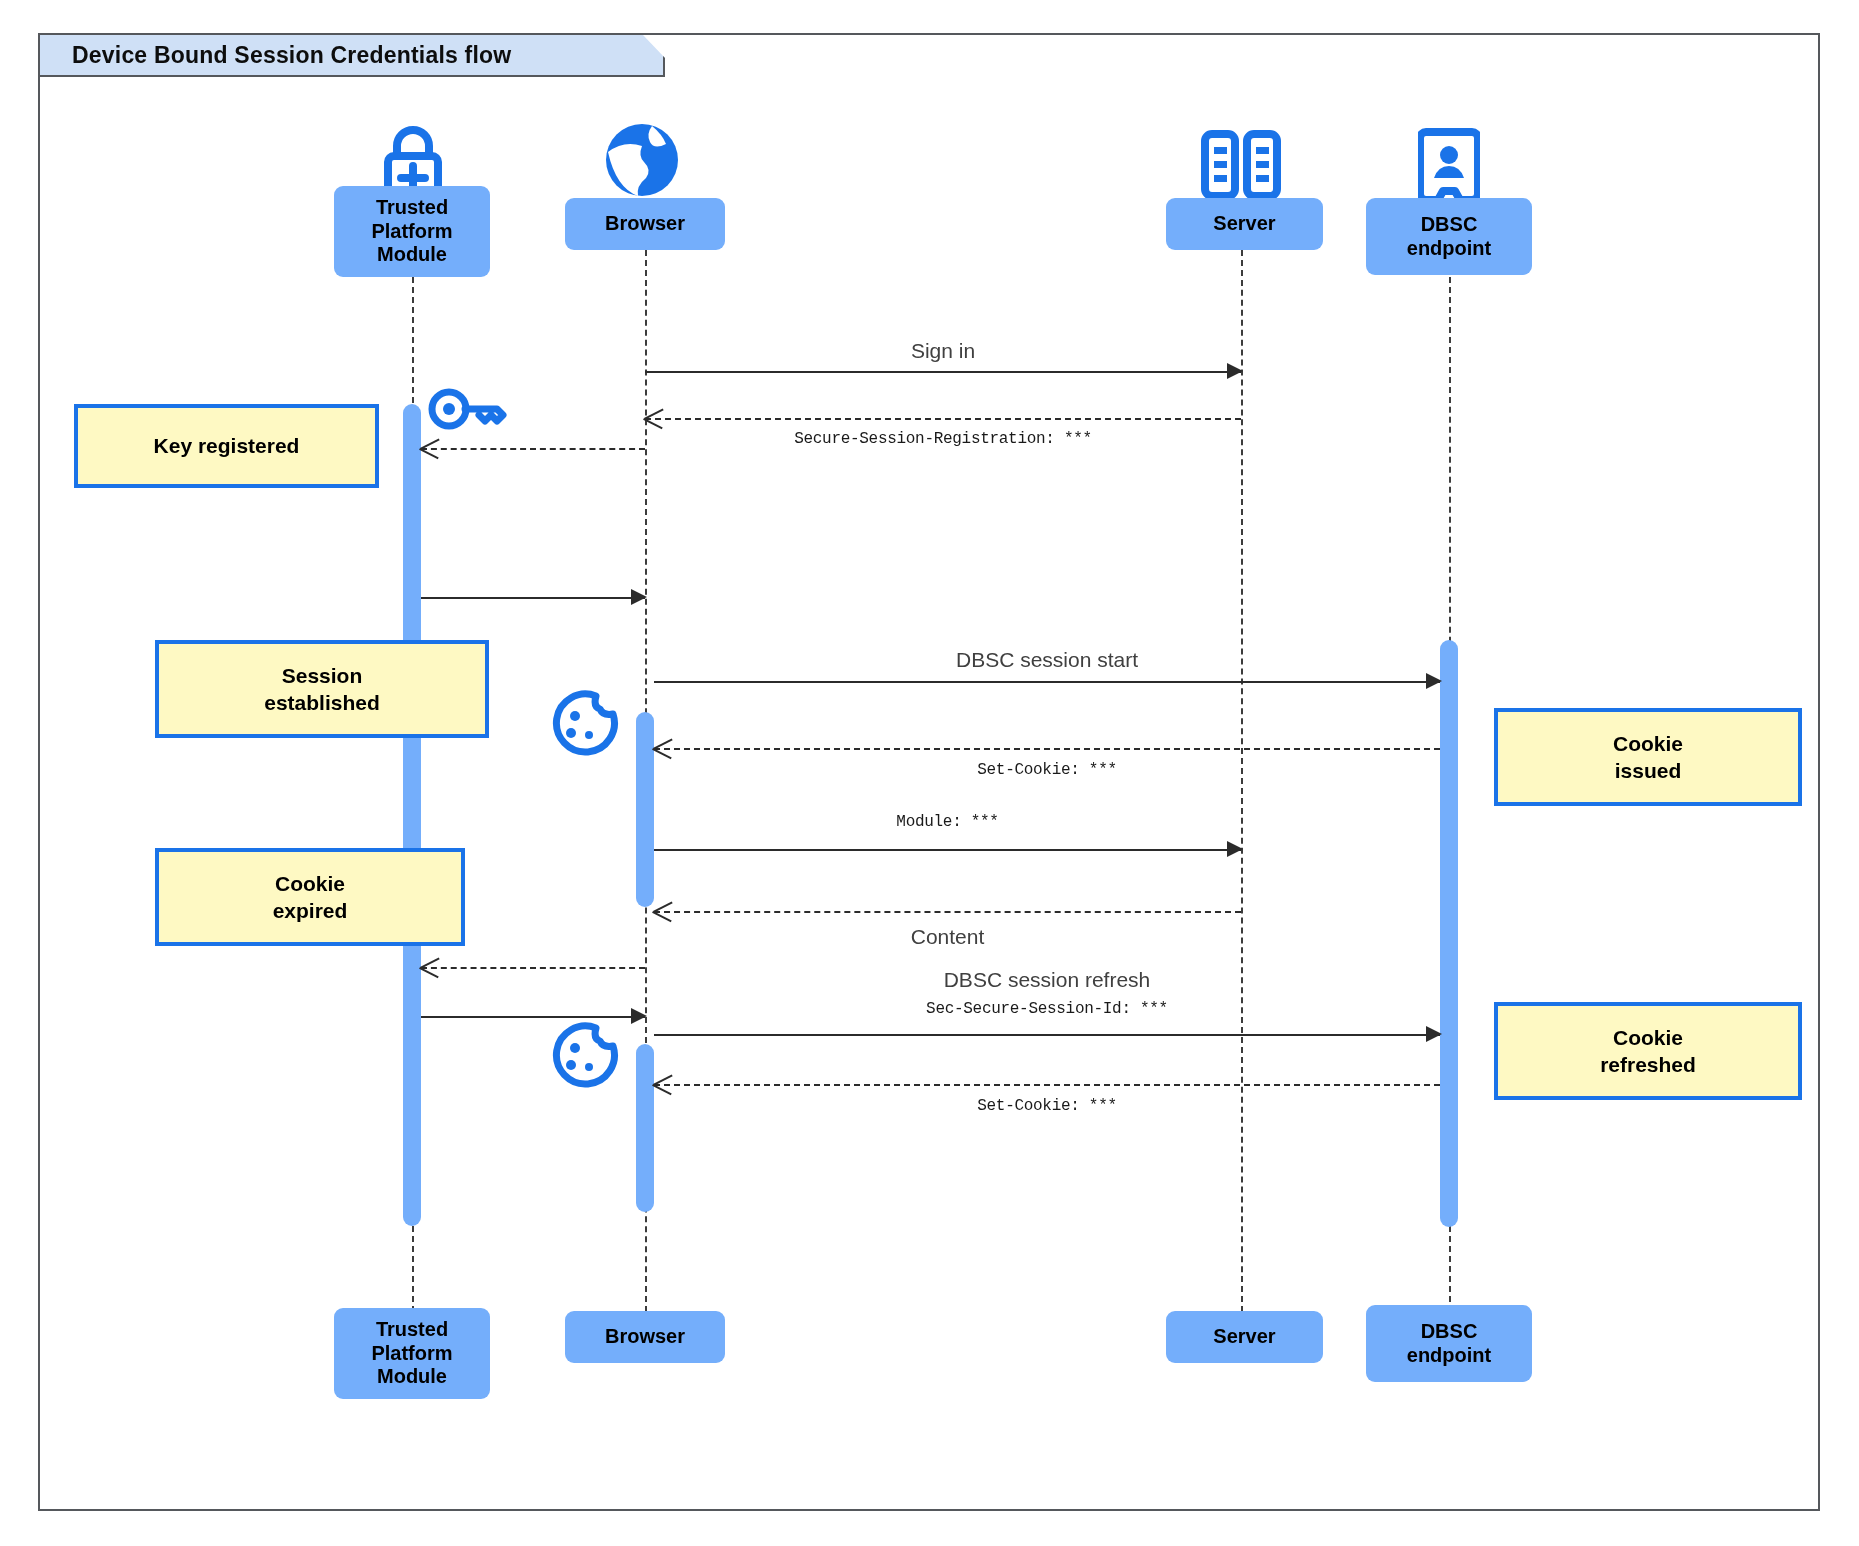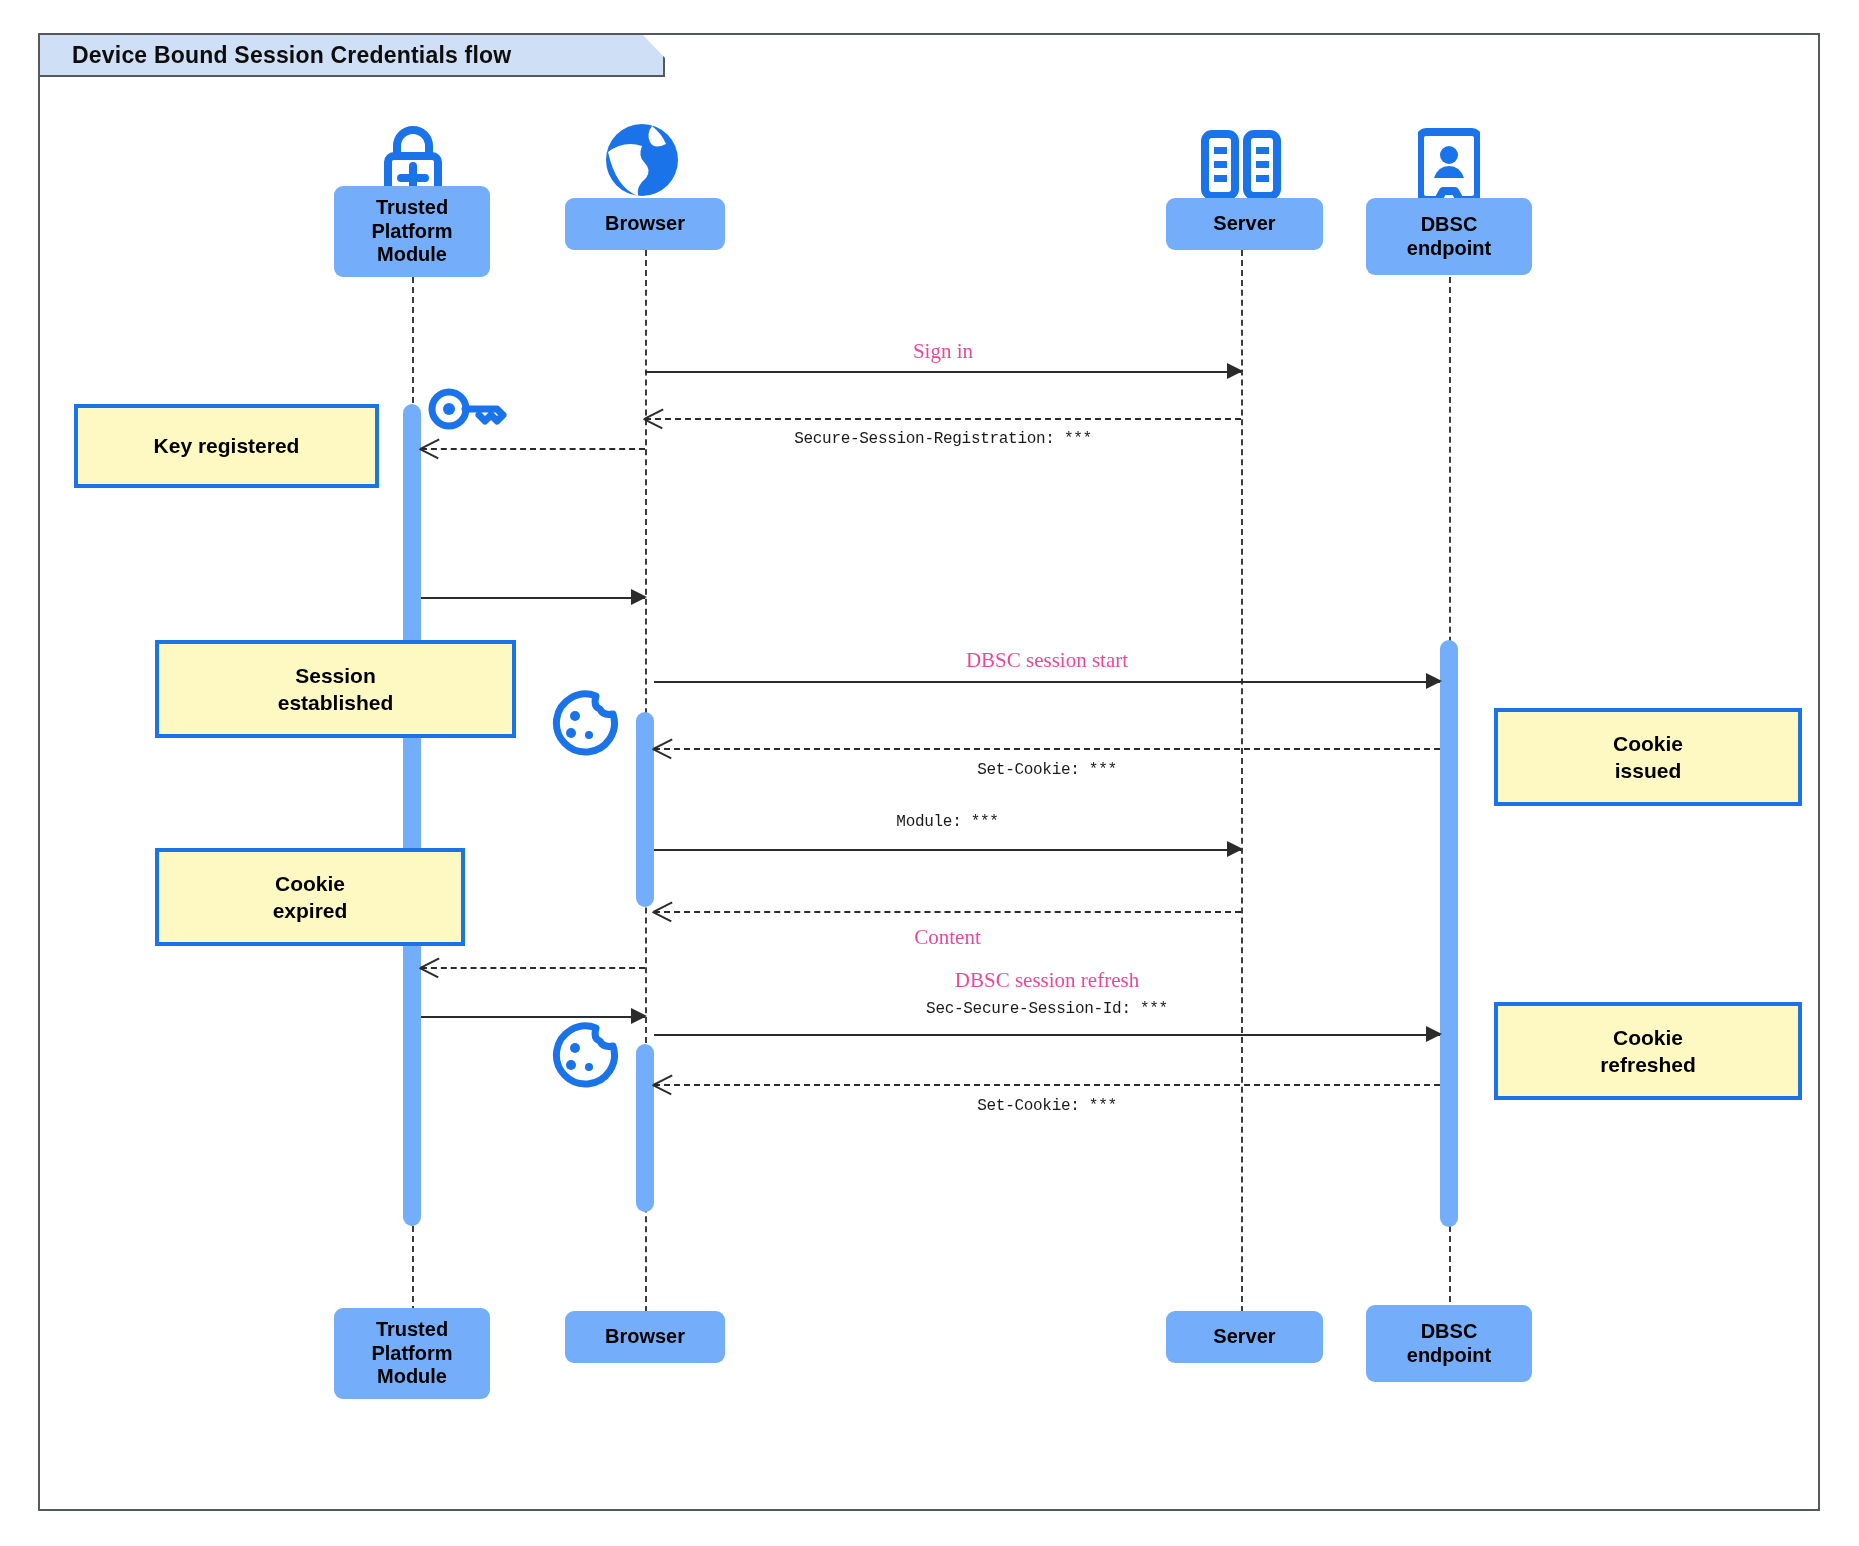--- a/index.html
+++ b/index.html
@@ -52,21 +52,21 @@
     content:"";position:absolute;left:0;top:11px;width:21px;height:0;
     border-top:2px solid #2b2b2b;transform-origin:0 0;
   }
   .arrowhead.open-l:before{transform:rotate(-27deg);}
   .arrowhead.open-l:after{transform:rotate(27deg);}
 
   .mlabel{
     position:absolute;text-align:center;color:#333;font-size:21px;white-space:nowrap;
   }
   .mlabel.mono{font-family:"Liberation Mono",monospace;font-size:16px;color:#1a1a1a;letter-spacing:-.3px;}
-  .mlabel.sans{font-family:Liberation Serif, serif;font-size:21px;color:#ec4899;}
+  .mlabel.sans{font-family:Liberation Sans, sans-serif;font-size:21px;color:#404040;}
 
   
   .icon{position:absolute;}
 </style>
 </head>
 <body>
 
 <div id="stage">
 
   <div class="frame"></div>
@@ -220,21 +220,21 @@
   <div class="msg dashed" style="left:654px;top:1084px;width:786px;">
     <div class="line"></div>
       <div class="arrowhead open-l"></div>
   </div>
   <div class="mlabel mono" style="left:654px;top:1097px;width:786px;">Set-Cookie: ***</div>
 
   <div class="note" style="left:74px;top:404px;width:305px;height:84px;">
     <div>Key registered</div>
   </div>
 
-  <div class="note" style="left:155px;top:640px;width:361px;height:98px;flex-direction:column;">
+  <div class="note" style="left:155px;top:640px;width:334px;height:98px;flex-direction:column;">
     <div>Session</div>
     <div>established</div>
   </div>
 
   <div class="note" style="left:155px;top:848px;width:310px;height:98px;flex-direction:column;">
     <div>Cookie</div>
     <div>expired</div>
   </div>
 
 

